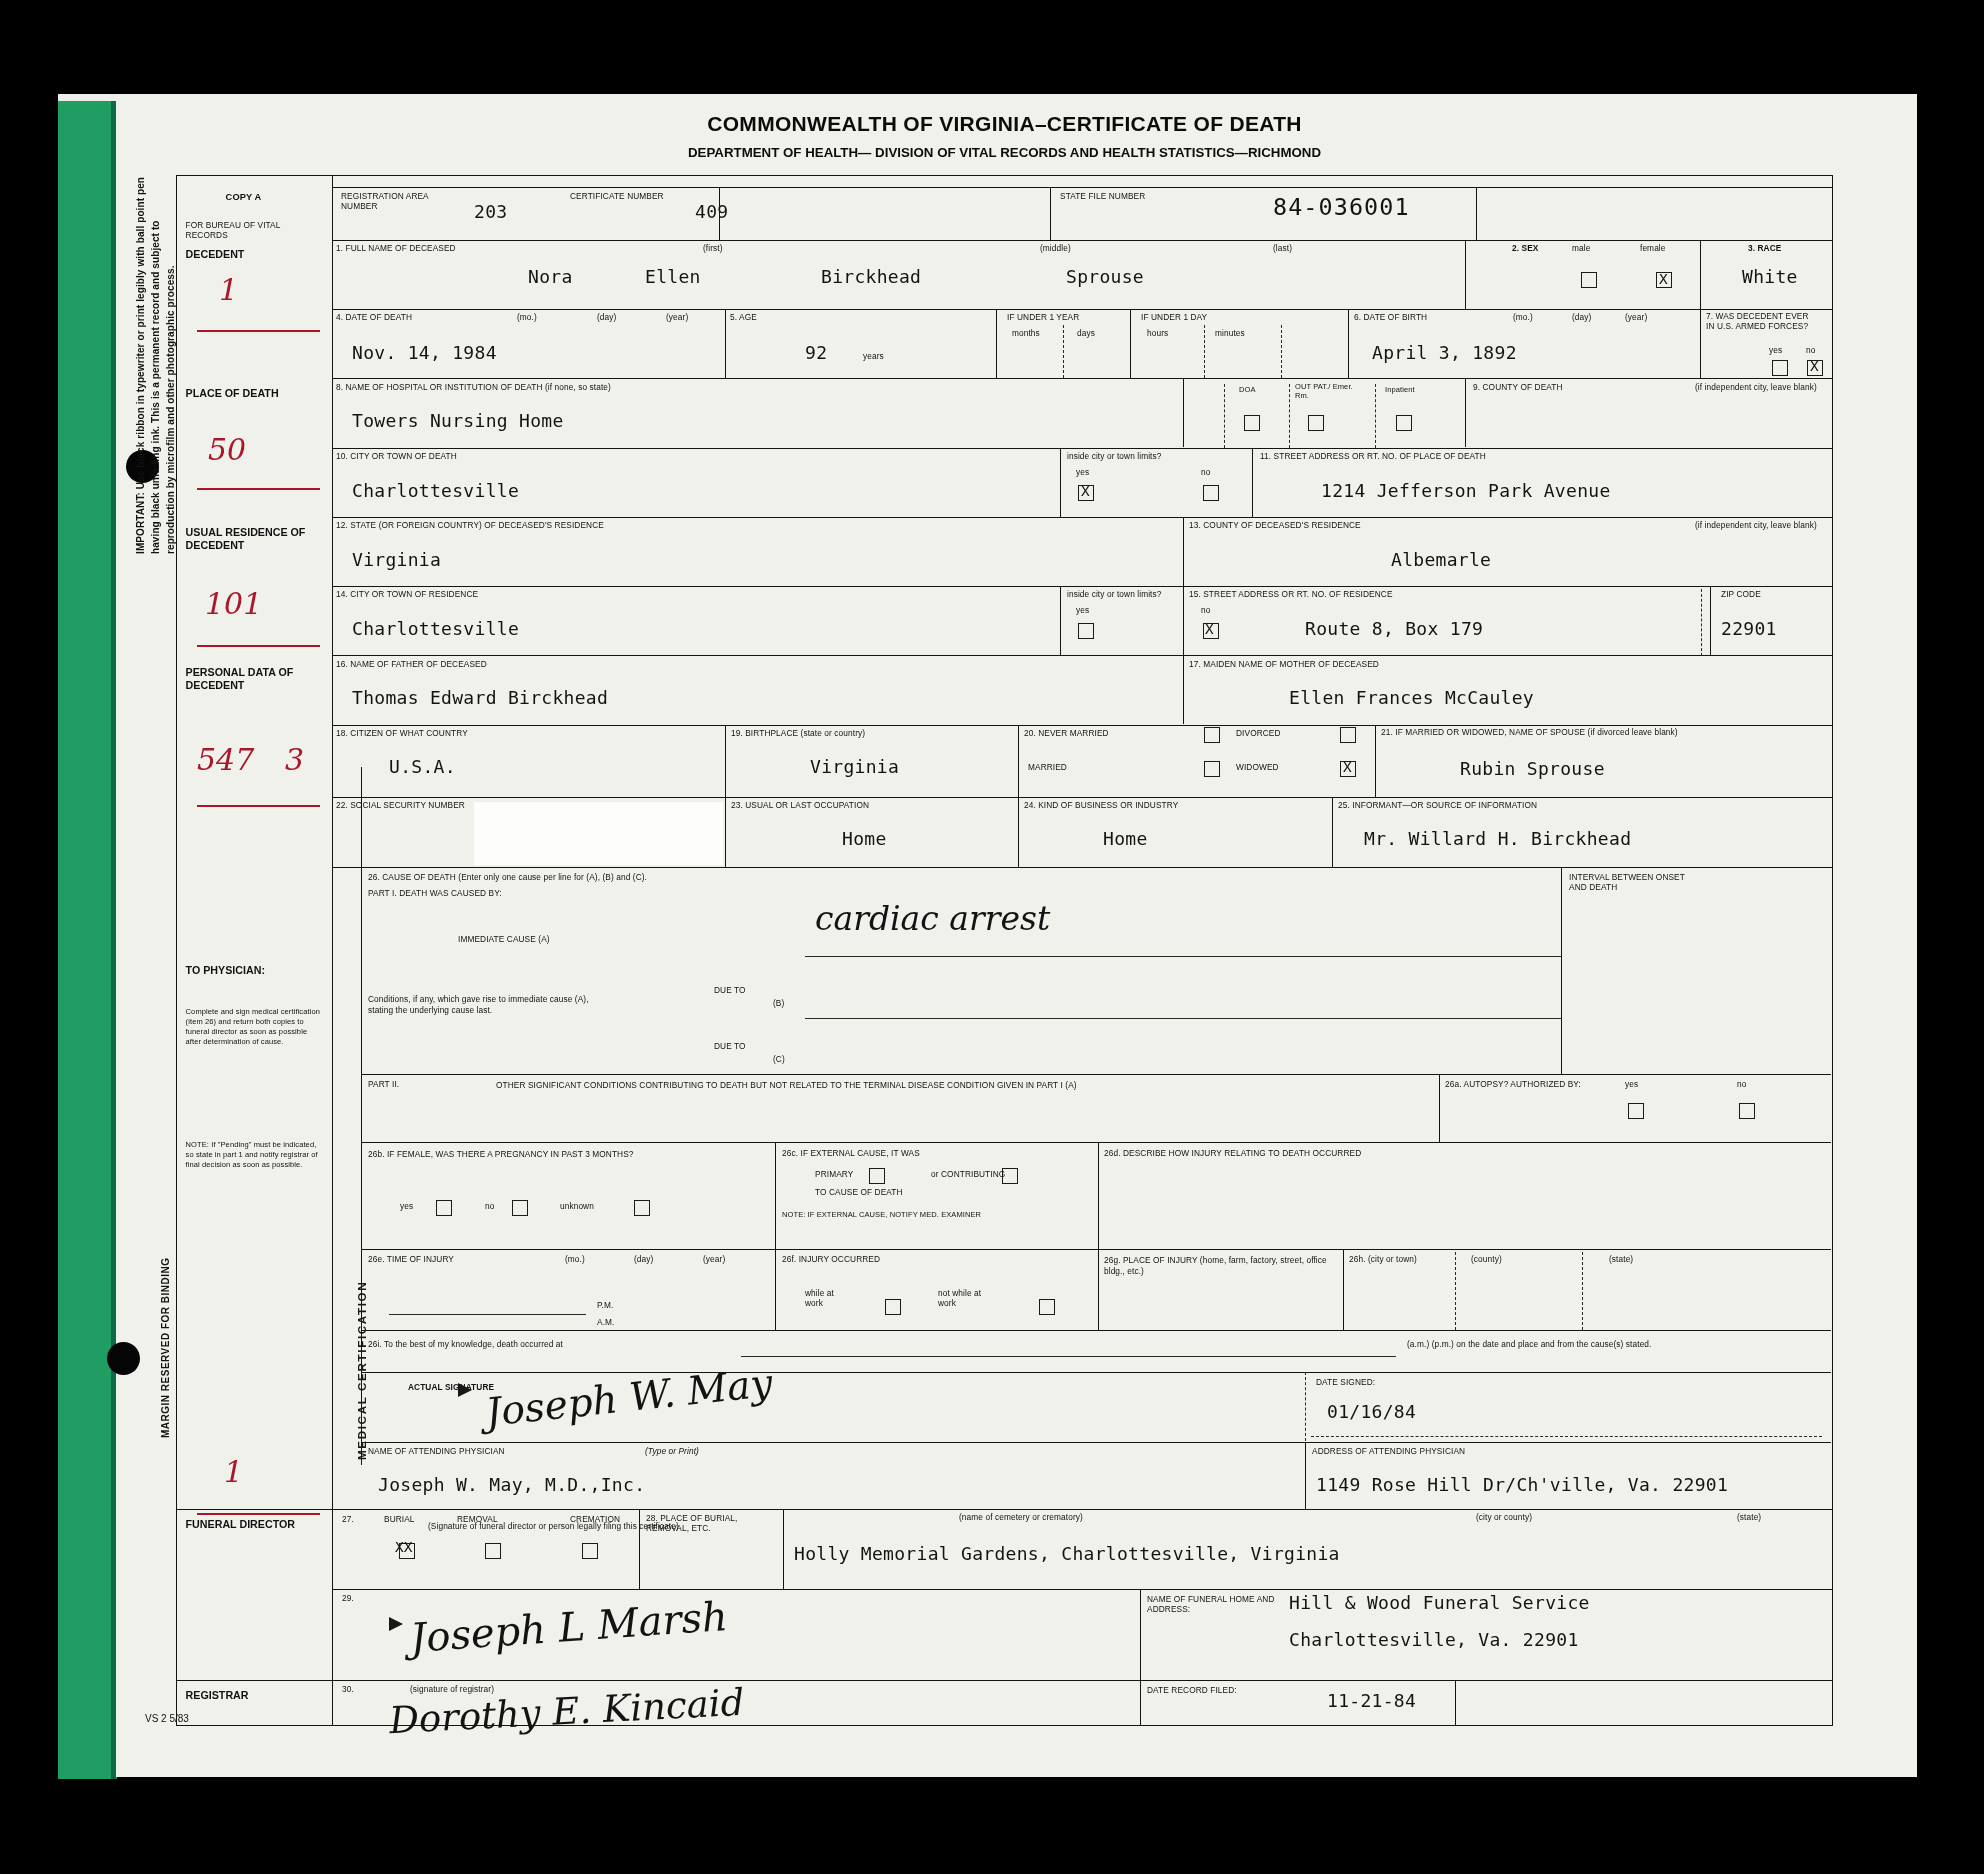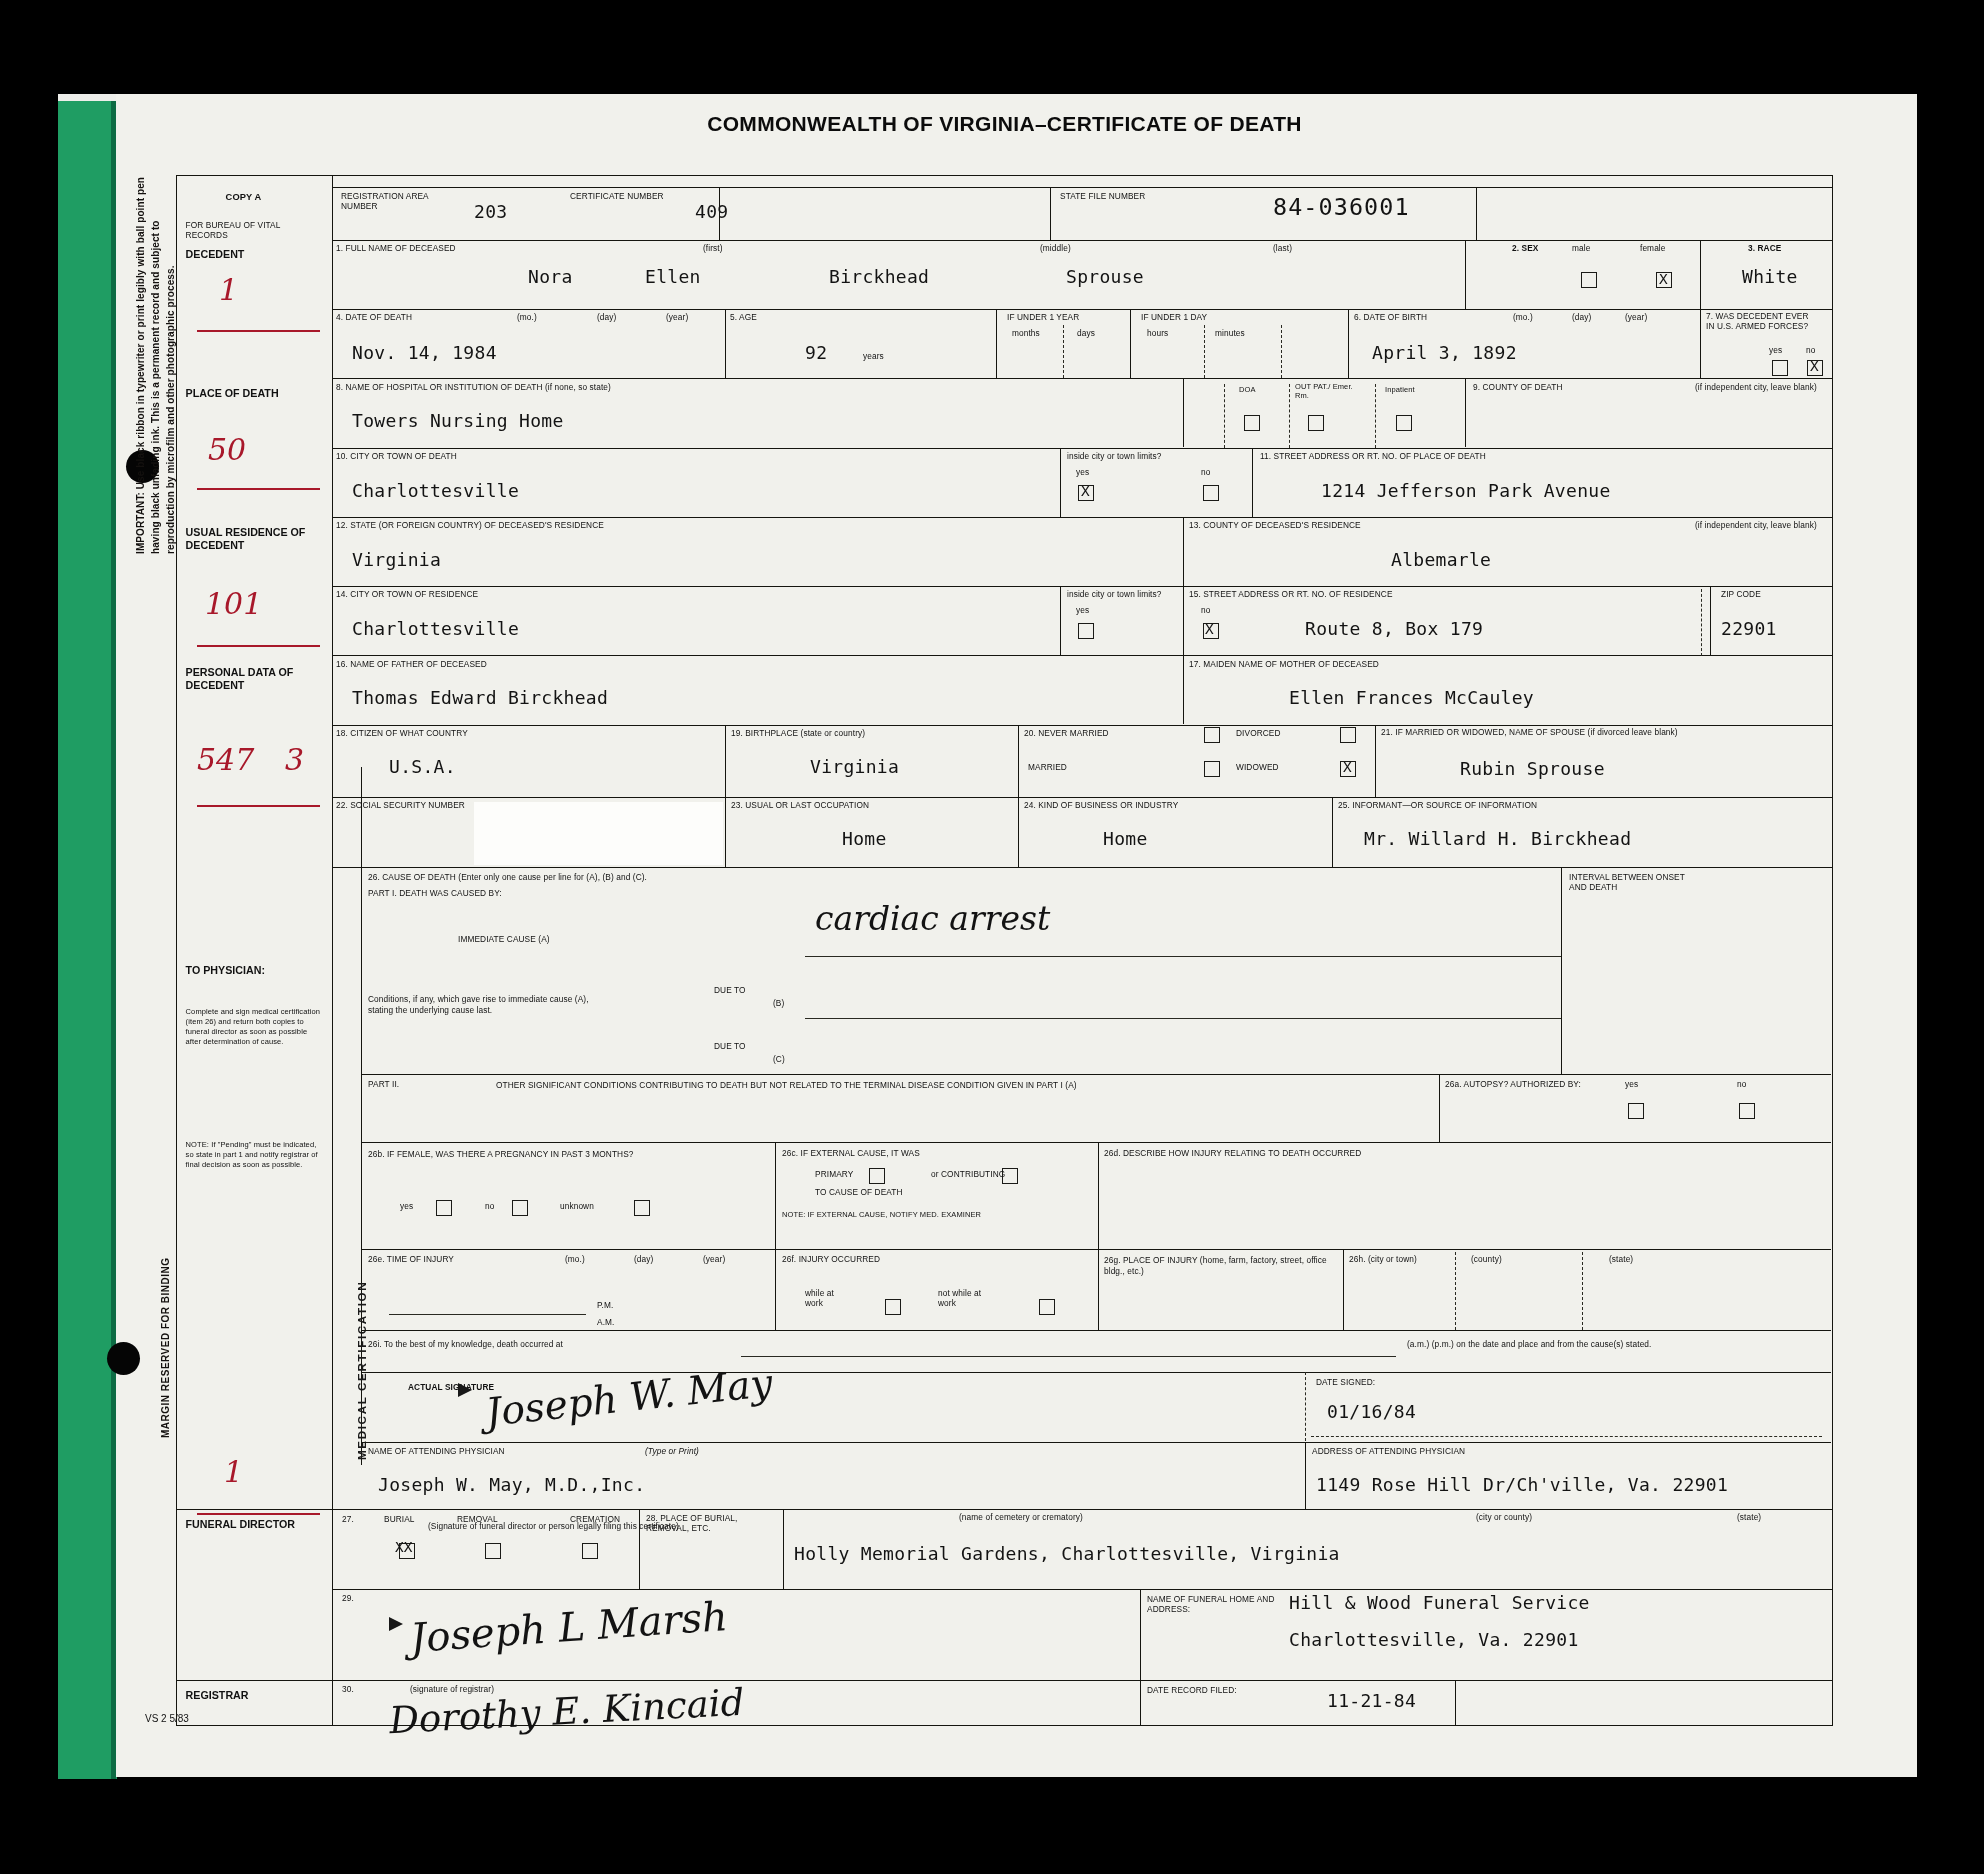--- a/index.html
+++ b/index.html
@@ -68,20 +68,21 @@
   <div class="hole" style="left:126px;top:450px;"></div>
   <div class="hole" style="left:107px;top:1342px;"></div>
 
   <div class="sidetext">IMPORTANT: Use black ribbon in typewriter or print legibly with ball point pen having black unfading ink. This is a permanent record and subject to reproduction by microfilm and other photographic process.</div>
   <div class="sidetext3">MARGIN RESERVED FOR BINDING</div>
   <div class="vsform">VS 2 5/83</div>
 
   <div class="form">
 
     <div class="title">COMMONWEALTH OF VIRGINIA–CERTIFICATE OF DEATH</div>
+    <div class="subtitle">DEPARTMENT OF HEALTH— DIVISION OF VITAL RECORDS AND HEALTH STATISTICS—RICHMOND</div>
 
     <div class="hr" style="left:0;top:63px;width:1657px;"></div>
     <div class="hr" style="left:0;top:1613px;width:1657px;"></div>
     <div class="vr" style="left:0;top:63px;height:1550px;"></div>
     <div class="vr" style="left:1656px;top:63px;height:1550px;"></div>
 
     <div class="vr" style="left:156px;top:63px;height:1550px;"></div>
     <div class="vr" style="left:185px;top:655px;height:698px;"></div>
 
     <div class="lbl b" style="left:9.6px;top:80px;">COPY A</div>
@@ -107,21 +108,21 @@
     <div class="hr" style="left:156px;top:197px;width:1500px;"></div>
     <div class="vr" style="left:1289px;top:128px;height:69px;"></div>
     <div class="vr" style="left:1524px;top:128px;height:69px;"></div>
 
     <div class="lbl sm" style="left:160px;top:132px;width:133px;">1. FULL NAME OF DECEASED</div>
     <div class="lbl sm" style="left:527px;top:132px;">(first)</div>
     <div class="lbl sm" style="left:820px;top:132px;padding-left:44px;">(middle)</div>
     <div class="lbl sm" style="left:1097px;top:132px;">(last)</div>
     <div class="tw" style="left:352px;top:154px;">Nora</div>
     <div class="tw" style="left:469px;top:154px;">Ellen</div>
-    <div class="tw" style="left:645px;top:154px;margin-left:8px;">Birckhead</div>
+    <div class="tw" style="left:645px;top:154px;">Birckhead</div>
     <div class="tw" style="left:890px;top:154px;">Sprouse</div>
 
     <div class="lbl sm b" style="left:1296px;top:132px;">2. SEX</div>
     <div class="lbl sm" style="left:1396px;top:132px;">male</div>
     <div class="lbl sm" style="left:1464px;top:132px;">female</div>
     <div class="box" style="left:1405px;top:160px;"></div>
     <div class="box" style="left:1480px;top:160px;"></div>
     <div class="xm" style="left:1483px;top:161px;">X</div>
 
     <div class="lbl sm b" style="left:1532px;top:132px;">3. RACE</div>

